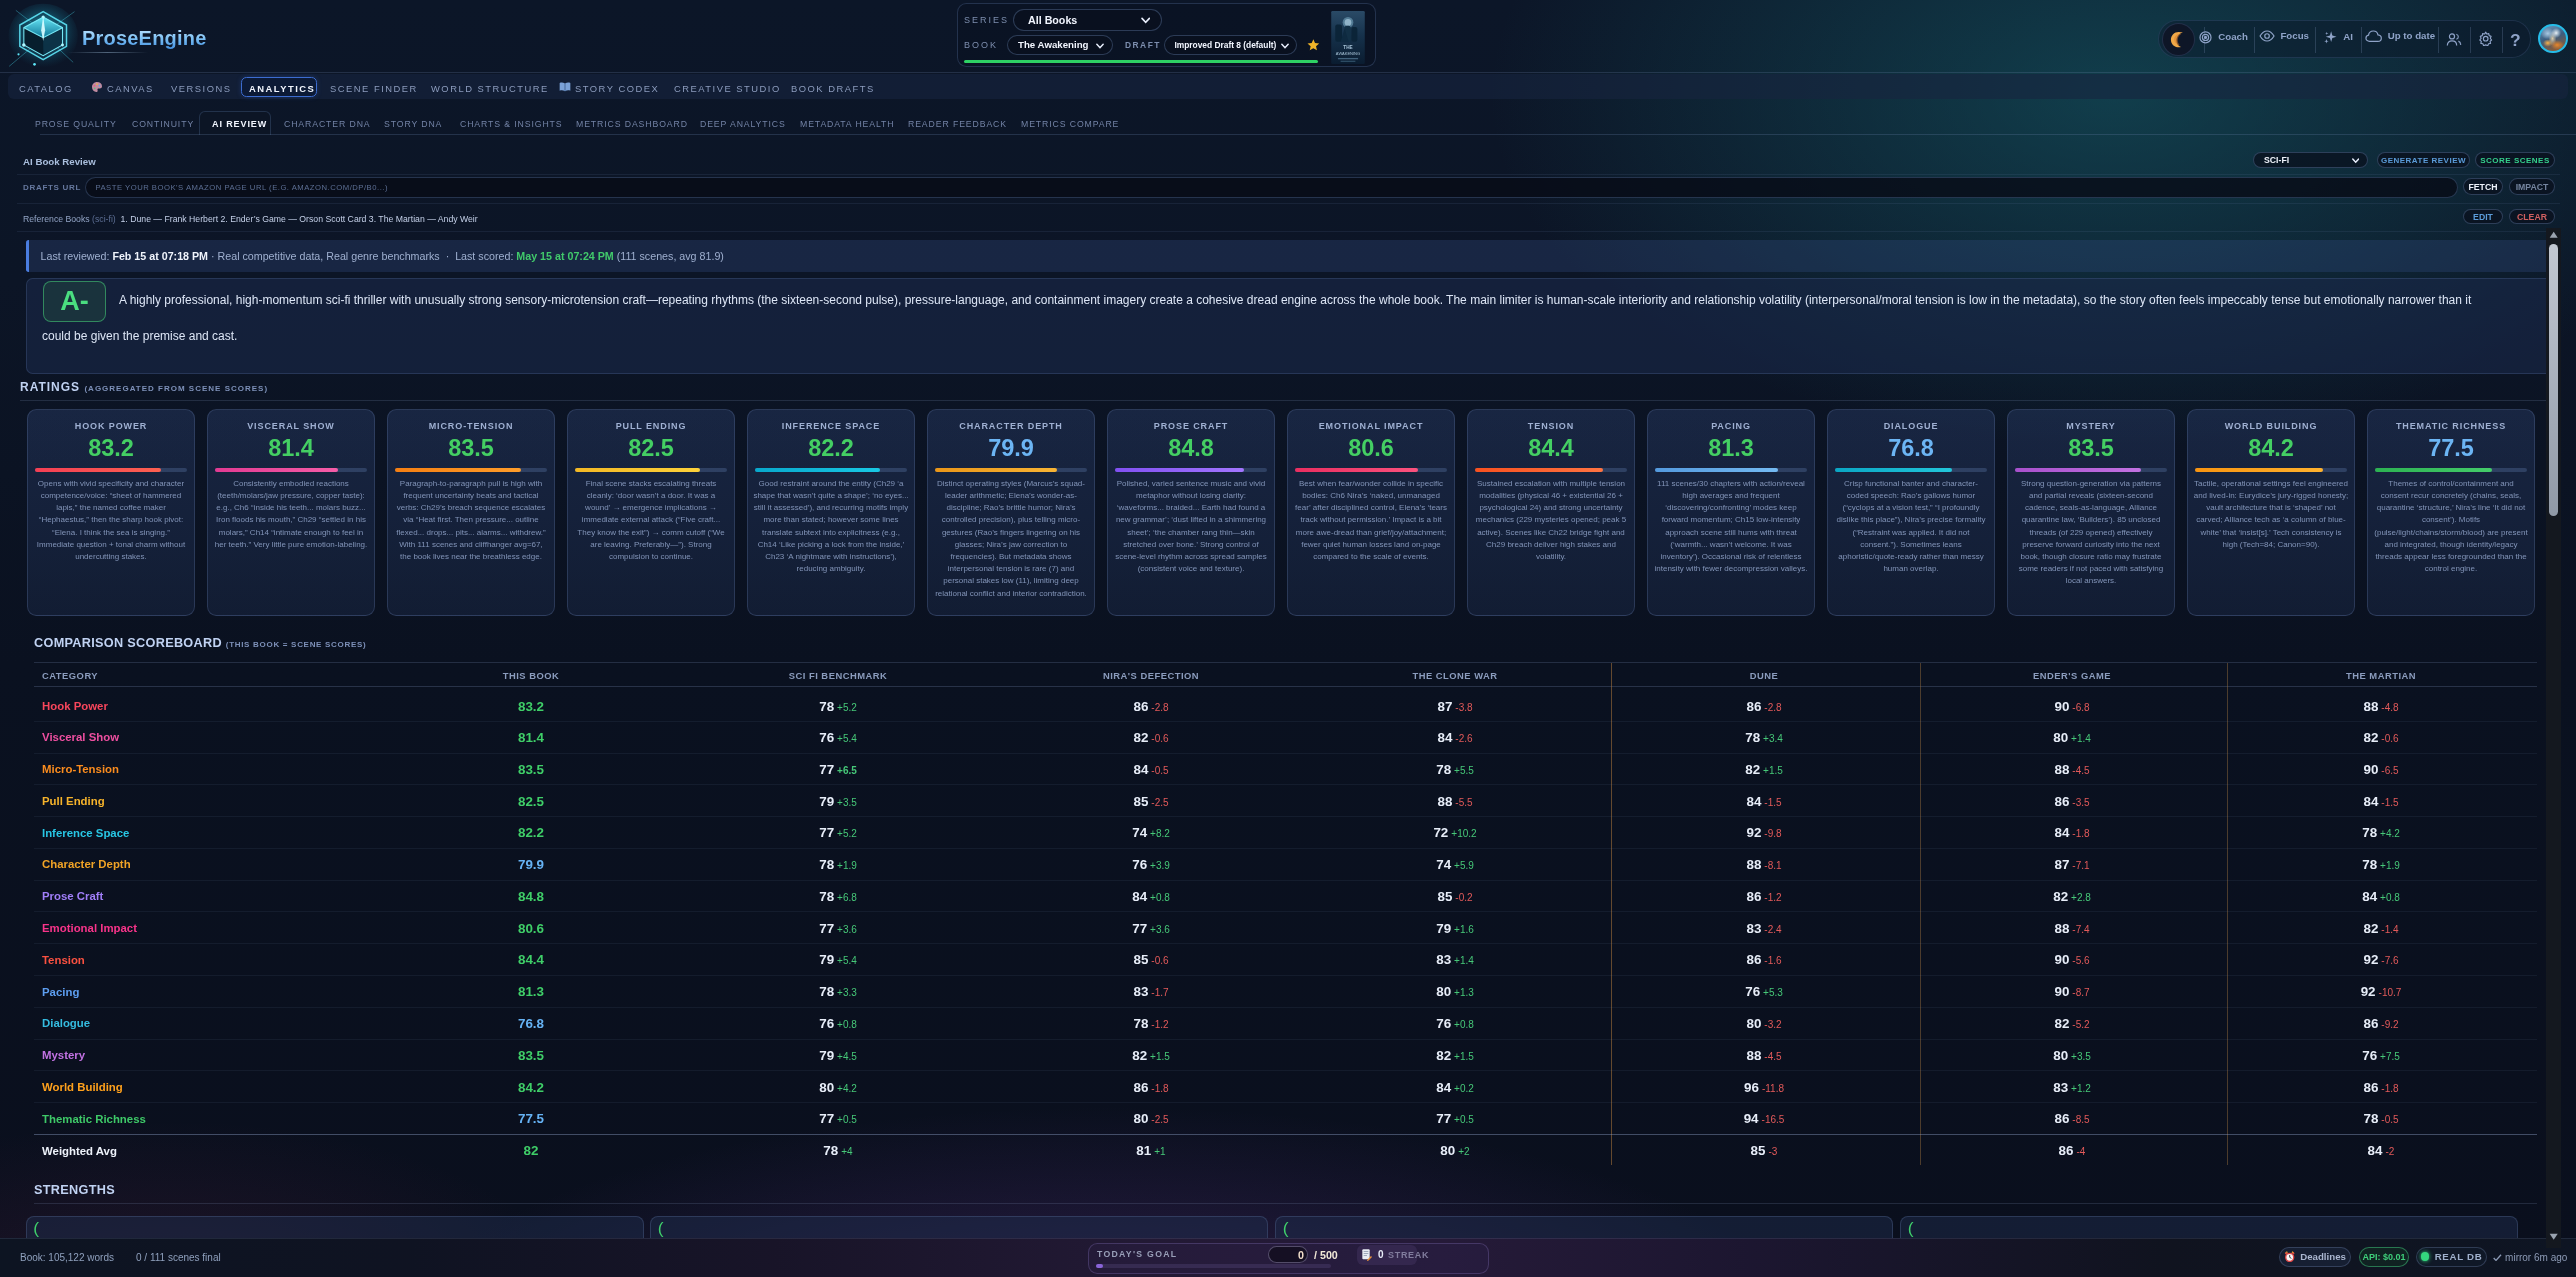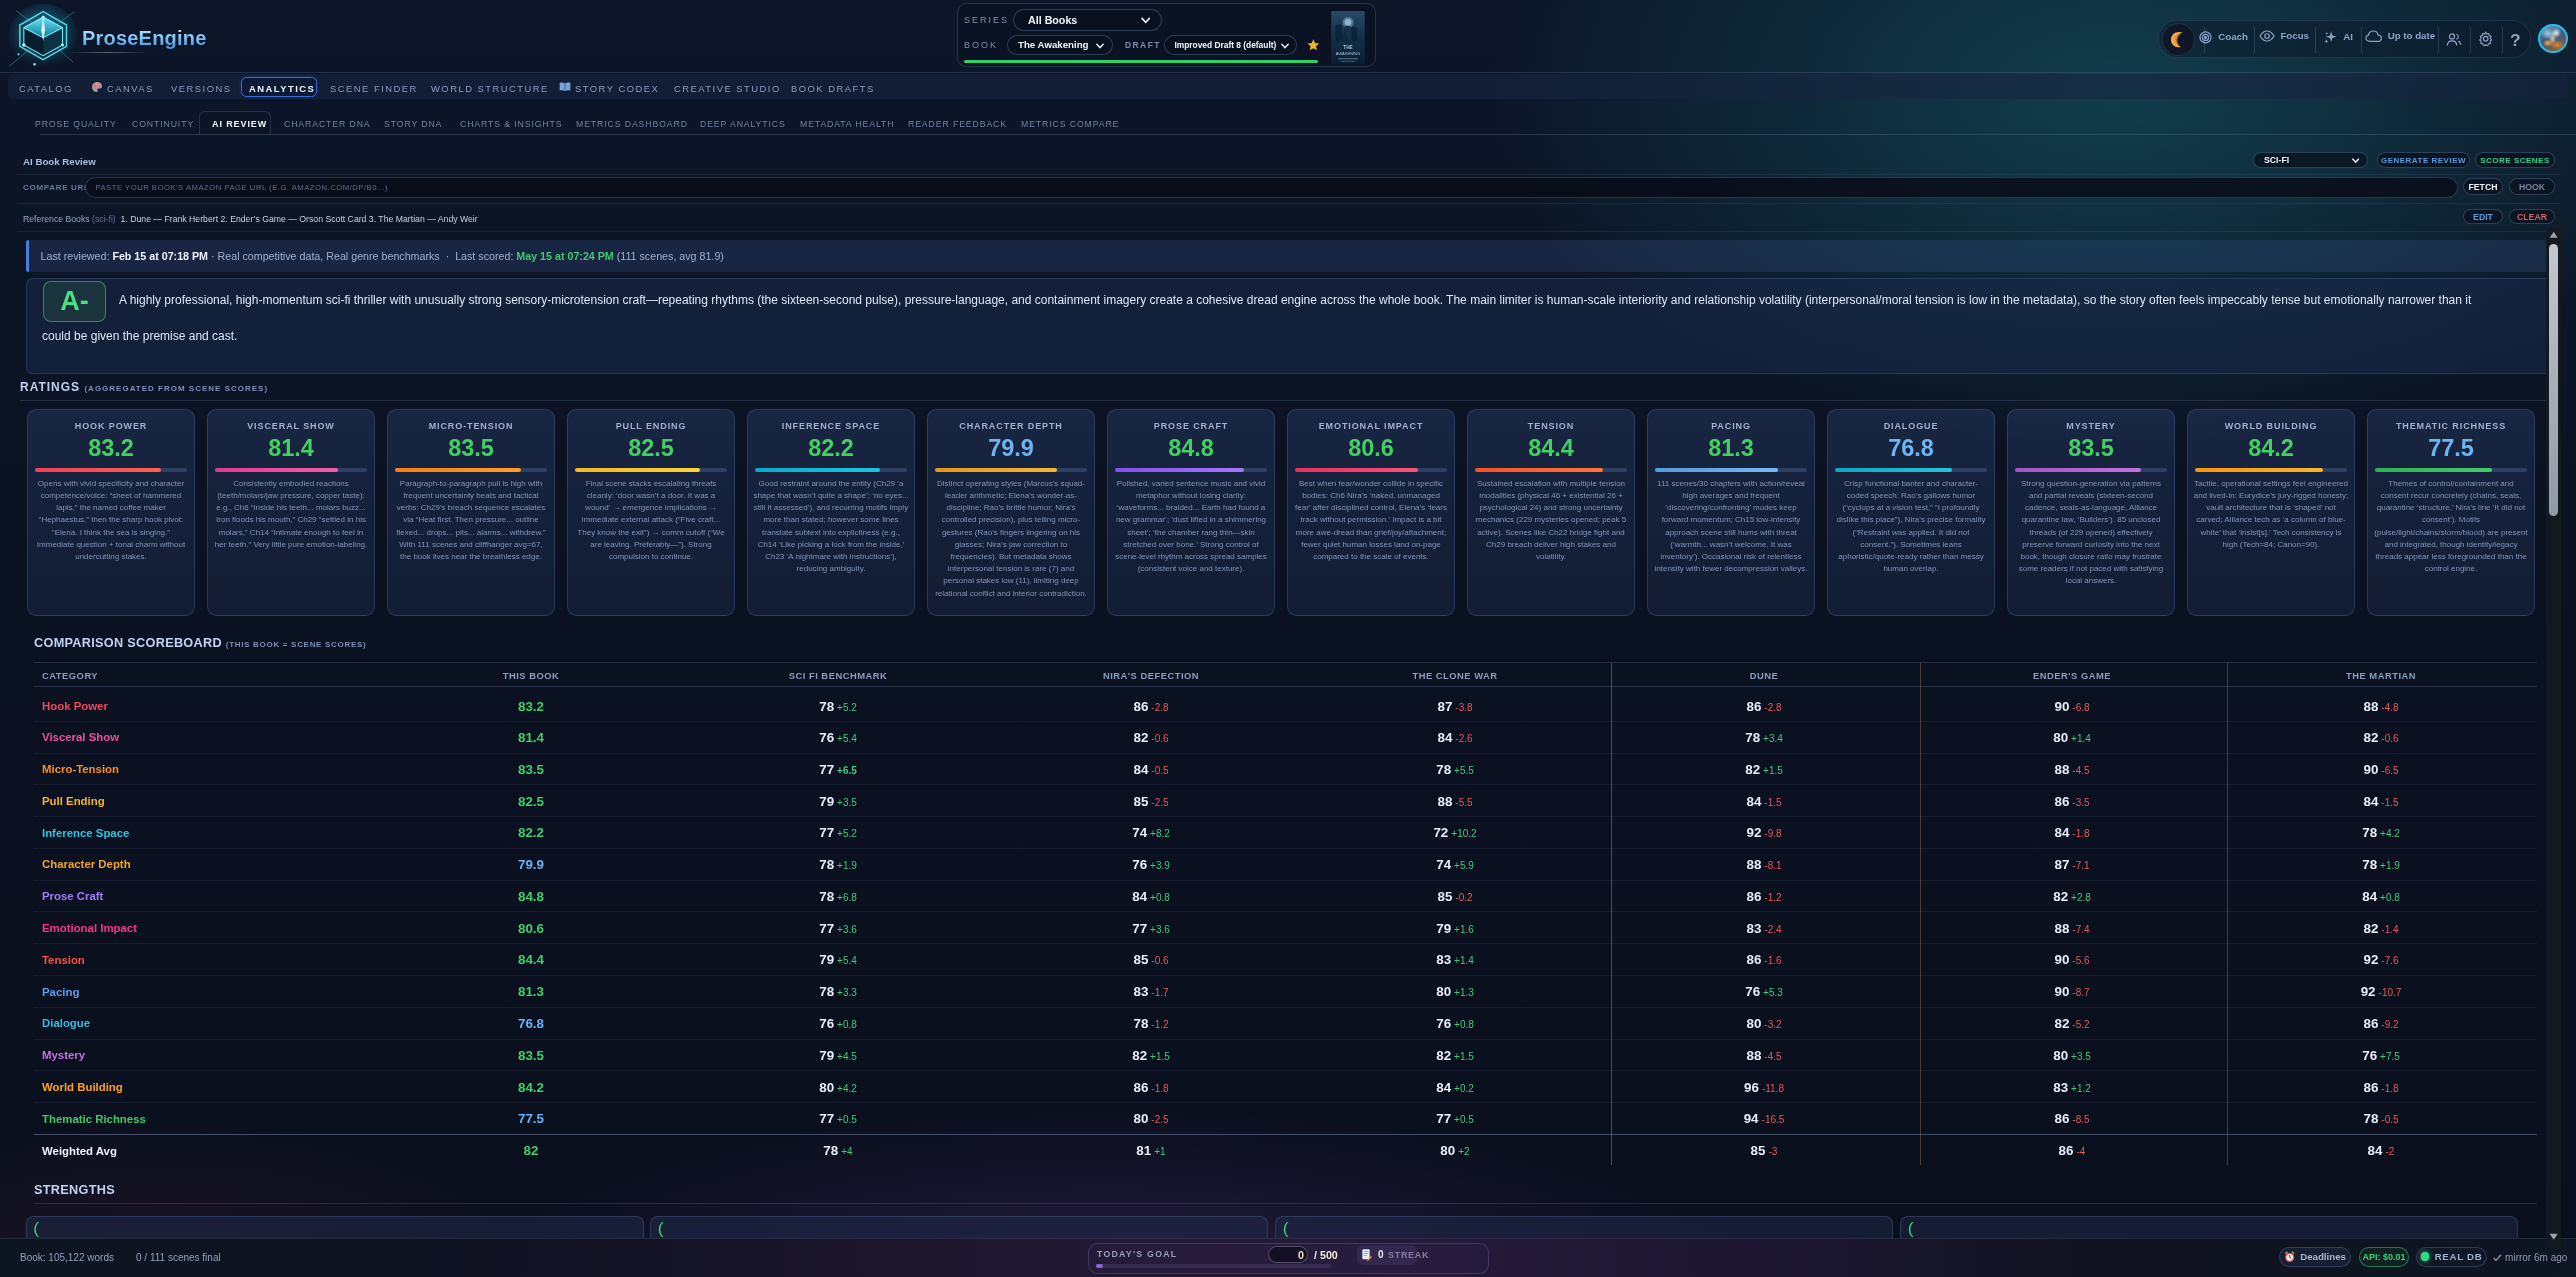--- a/index.html
+++ b/index.html
@@ -217,29 +217,29 @@
       <path d="M1.5 2 L7 8 L12.5 2" stroke="#e8eefc" stroke-width="2.8" fill="none" stroke-linecap="round"></path>
     </svg>
   </div>
 <div class="pill abs" style="left:2377px;top:152px;width:93px;height:16px;white-space:nowrap;">
     <span style="font-size:8px;font-weight:bold;letter-spacing:0.5px;color:#5b9bd8;">GENERATE REVIEW</span>
   </div>
 <div class="pill abs" style="left:2475px;top:152px;width:80px;height:16px;white-space:nowrap;">
     <span style="font-size:8px;font-weight:bold;letter-spacing:0.5px;color:#35d08c;">SCORE SCENES</span>
   </div>
 <div class="hr" style="left:17px;top:174px;width:2543px;background:rgba(110,135,175,0.13);"></div>
-<div class="abs" style="left:23px;top:183px;font-size:8px;letter-spacing:0.7px;color:#66789e;font-weight:bold;">COMPARE URL</div>
+<div class="abs" style="left:23px;top:183px;font-size:8px;letter-spacing:0.7px;color:#66789e;font-weight:bold;">DRAFTS URL</div>
 <div class="abs" style="left:85px;top:177px;width:2373px;height:21px;border-radius:10.7px;border:0.7px solid rgba(95,125,175,0.35);background:rgba(7,11,22,0.80);display:flex;align-items:center;padding-left:9.4px;">
  <span style="font-size:7.7px;letter-spacing:0.5px;color:#5d6f94;">PASTE YOUR BOOK'S AMAZON PAGE URL (E.G. AMAZON.COM/DP/B0...)</span>
   </div>
 <div class="pill abs" style="left:2463px;top:178px;width:40px;height:17px;">
     <span style="font-size:8.7px;font-weight:bold;color:#eef2fa;">FETCH</span>
   </div>
 <div class="pill abs" style="left:2509px;top:178px;width:46px;height:17px;">
-    <span style="font-size:8.7px;font-weight:bold;color:#74849f;">HOOK</span>
+    <span style="font-size:8.7px;font-weight:bold;color:#74849f;">IMPACT</span>
   </div>
 <div class="hr" style="left:17px;top:203px;width:2543px;background:rgba(110,135,175,0.13);"></div>
 <div class="abs" style="left:23px;top:214px;font-size:8.7px;color:#93a5c6;">Reference Books <span style="color:#5d6f94;">(sci-fi)</span>&nbsp;&nbsp;<span style="color:#c4d0e8;">1. Dune — Frank Herbert 2. Ender’s Game — Orson Scott Card 3. The Martian — Andy Weir</span></div>
 <div class="pill abs" style="left:2463px;top:209px;width:40px;height:15.4px;">
     <span style="font-size:8.7px;font-weight:bold;color:#5b9bd8;">EDIT</span>
   </div>
 <div class="pill abs" style="left:2509px;top:209px;width:46px;height:15.4px;">
     <span style="font-size:8.7px;font-weight:bold;color:#d06060;">CLEAR</span>
   </div>
 <div class="hr" style="left:17px;top:231px;width:2543px;background:rgba(110,135,175,0.13);"></div>

